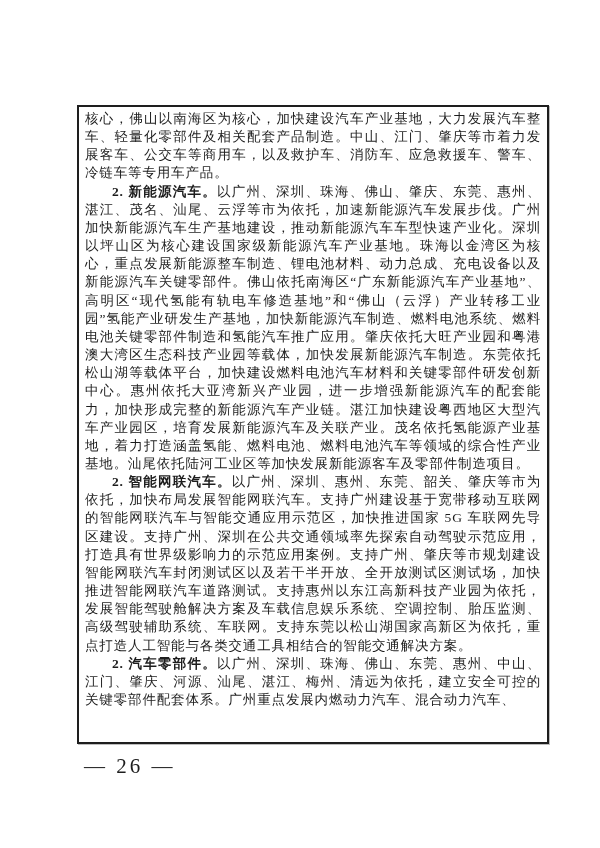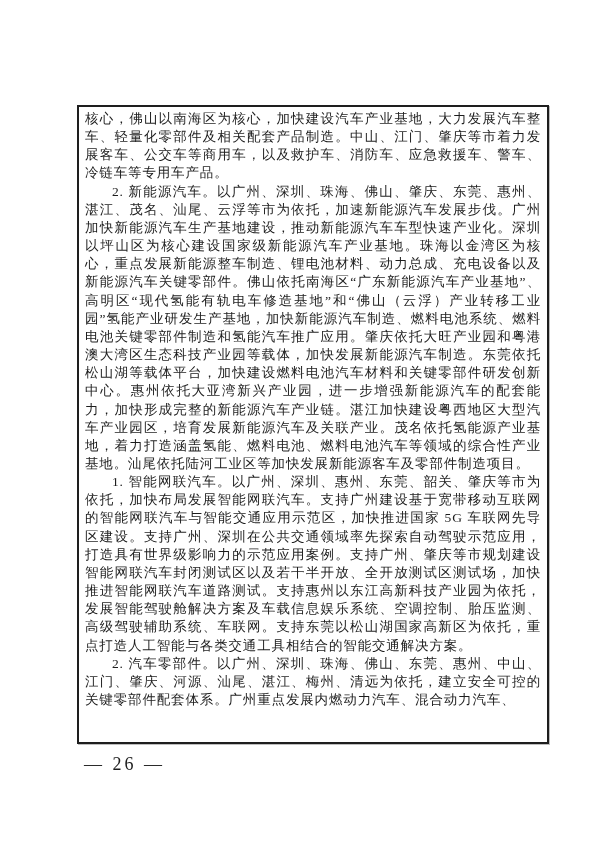--- a/index.html
+++ b/index.html
@@ -36,36 +36,36 @@
     letter-spacing: 0.85px;
     text-align: justify;
     text-justify: inter-character;
     color: #1d1d1d;
     text-indent: 2em;
   }
   .para.continuation {
     text-indent: 0;
   }
   .lead {
-    font-weight: normal;
+    font-weight: bold;
   }
   .page-number {
     position: absolute;
     left: 84px;
     top: 754px;
-    font-size: 18px;
+    font-size: 21px;
     letter-spacing: 3px;
     color: #1d1d1d;
     font-family: "Liberation Serif", "DejaVu Serif", serif;
   }
 </style>
 </head>
 <body>
 
 <div class="page">
   <div class="text-box">
     <p class="para continuation"><b class="lead"></b><span>核心，佛山以南海区为核心，加快建设汽车产业基地，大力发展汽车整车、轻量化零部件及相关配套产品制造。中山、江门、肇庆等市着力发展客车、公交车等商用车，以及救护车、消防车、应急救援车、警车、冷链车等专用车产品。</span></p>
     <p class="para"><b class="lead">2. 新能源汽车。</b><span>以广州、深圳、珠海、佛山、肇庆、东莞、惠州、湛江、茂名、汕尾、云浮等市为依托，加速新能源汽车发展步伐。广州加快新能源汽车生产基地建设，推动新能源汽车车型快速产业化。深圳以坪山区为核心建设国家级新能源汽车产业基地。珠海以金湾区为核心，重点发展新能源整车制造、锂电池材料、动力总成、充电设备以及新能源汽车关键零部件。佛山依托南海区“广东新能源汽车产业基地”、高明区“现代氢能有轨电车修造基地”和“佛山（云浮）产业转移工业园”氢能产业研发生产基地，加快新能源汽车制造、燃料电池系统、燃料电池关键零部件制造和氢能汽车推广应用。肇庆依托大旺产业园和粤港澳大湾区生态科技产业园等载体，加快发展新能源汽车制造。东莞依托松山湖等载体平台，加快建设燃料电池汽车材料和关键零部件研发创新中心。惠州依托大亚湾新兴产业园，进一步增强新能源汽车的配套能力，加快形成完整的新能源汽车产业链。湛江加快建设粤西地区大型汽车产业园区，培育发展新能源汽车及关联产业。茂名依托氢能源产业基地，着力打造涵盖氢能、燃料电池、燃料电池汽车等领域的综合性产业基地。汕尾依托陆河工业区等加快发展新能源客车及零部件制造项目。</span></p>
-    <p class="para"><b class="lead">1. 智能网联汽车。</b><span>以广州、深圳、惠州、东莞、韶关、肇庆等市为依托，加快布局发展智能网联汽车。支持广州建设基于宽带移动互联网的智能网联汽车与智能交通应用示范区，加快推进国家 5G 车联网先导区建设。支持广州、深圳在公共交通领域率先探索自动驾驶示范应用，打造具有世界级影响力的示范应用案例。支持广州、肇庆等市规划建设智能网联汽车封闭测试区以及若干半开放、全开放测试区测试场，加快推进智能网联汽车道路测试。支持惠州以东江高新科技产业园为依托，发展智能驾驶舱解决方案及车载信息娱乐系统、空调控制、胎压监测、高级驾驶辅助系统、车联网。支持东莞以松山湖国家高新区为依托，重点打造人工智能与各类交通工具相结合的智能交通解决方案。</span></p>
+    <p class="para"><b class="lead">2. 智能网联汽车。</b><span>以广州、深圳、惠州、东莞、韶关、肇庆等市为依托，加快布局发展智能网联汽车。支持广州建设基于宽带移动互联网的智能网联汽车与智能交通应用示范区，加快推进国家 5G 车联网先导区建设。支持广州、深圳在公共交通领域率先探索自动驾驶示范应用，打造具有世界级影响力的示范应用案例。支持广州、肇庆等市规划建设智能网联汽车封闭测试区以及若干半开放、全开放测试区测试场，加快推进智能网联汽车道路测试。支持惠州以东江高新科技产业园为依托，发展智能驾驶舱解决方案及车载信息娱乐系统、空调控制、胎压监测、高级驾驶辅助系统、车联网。支持东莞以松山湖国家高新区为依托，重点打造人工智能与各类交通工具相结合的智能交通解决方案。</span></p>
     <p class="para"><b class="lead">2. 汽车零部件。</b><span>以广州、深圳、珠海、佛山、东莞、惠州、中山、江门、肇庆、河源、汕尾、湛江、梅州、清远为依托，建立安全可控的关键零部件配套体系。广州重点发展内燃动力汽车、混合动力汽车、</span></p>
   </div>
   <div class="page-number">— 26 —</div>
 </div>
 
 </body></html>

